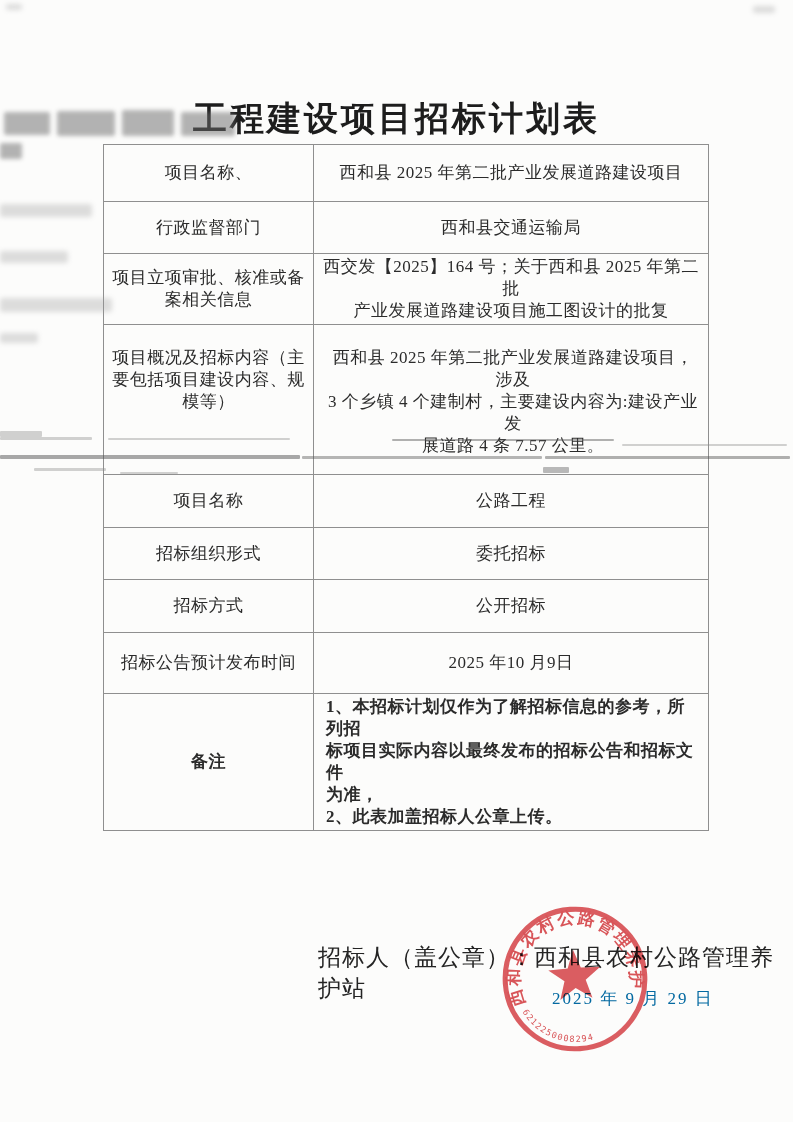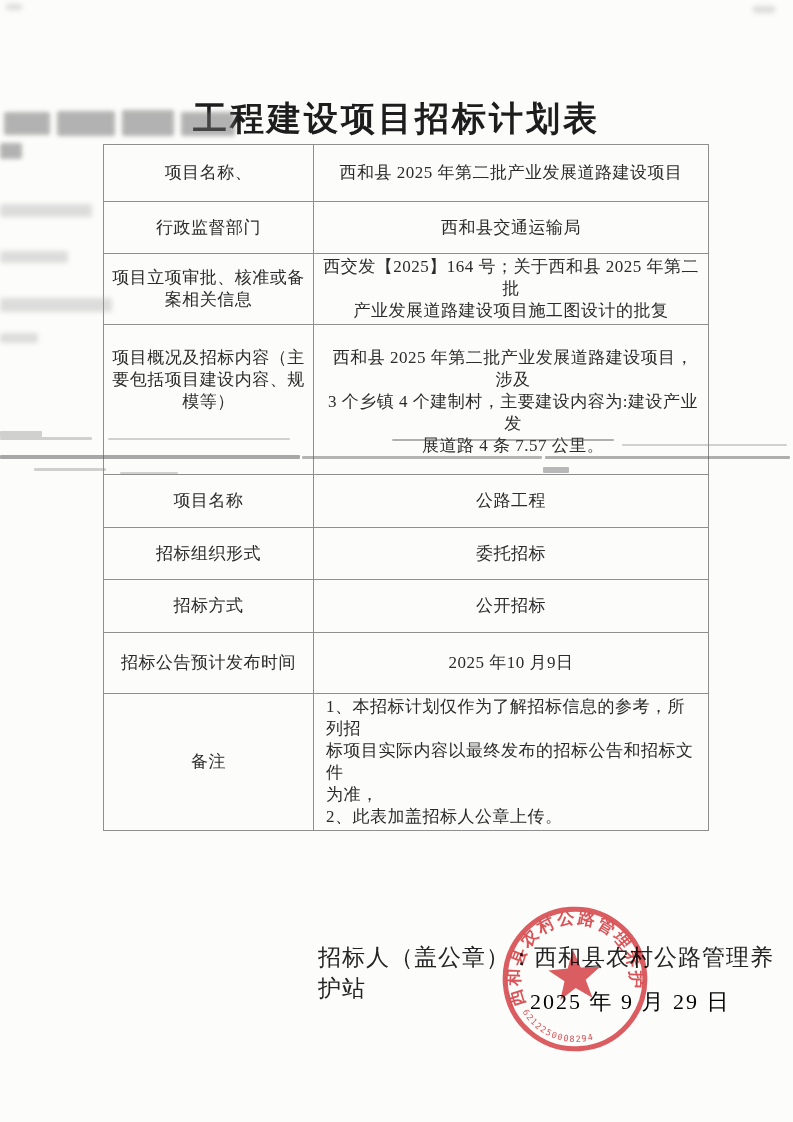--- a/index.html
+++ b/index.html
@@ -37,32 +37,32 @@
   tr.r1 td{height:52px;}
   tr.r2 td{height:47px;}
   tr.r3 td{height:60px;}
   tr.r4 td{height:125px;vertical-align:top;padding-top:22px;}
   tr.r5 td{height:48px;}
   tr.r6 td{height:49px;}
   tr.r7 td{height:47px;}
   tr.r8 td{height:48px;}
   tr.r9 td{height:56px;}
   tr.r10 td{height:60px;}
-  tr.r11 td{height:98px;}
+  tr.r11 td{height:98px;font-weight:bold;}
   tr.r4 td.val{text-align:center;padding-left:12px;}
   tr.r11 td.val{text-align:left;padding-left:12px;}
   tr.r10 td.val .line{padding-top:8px;}
   
   .sig-line{
     position:absolute;left:318px;top:942px;
     font-size:23px;letter-spacing:1px;color:#242424;z-index:3;
   }
   .date-line{
-    position:absolute;left:530px;top:987px;
-    font-size:22px;letter-spacing:2px;color:#000000;z-index:3;
+    position:absolute;left:552px;top:987px;
+    font-size:17px;letter-spacing:2px;color:#0369a1;z-index:3;
   }
   
   .seal{
     position:absolute;left:489px;top:893px;width:172px;height:172px;
     z-index:6;mix-blend-mode:multiply;opacity:0.93;
     transform:rotate(-4deg);
     pointer-events:none;
   }
   
   .art{position:absolute;pointer-events:none;z-index:5;}

